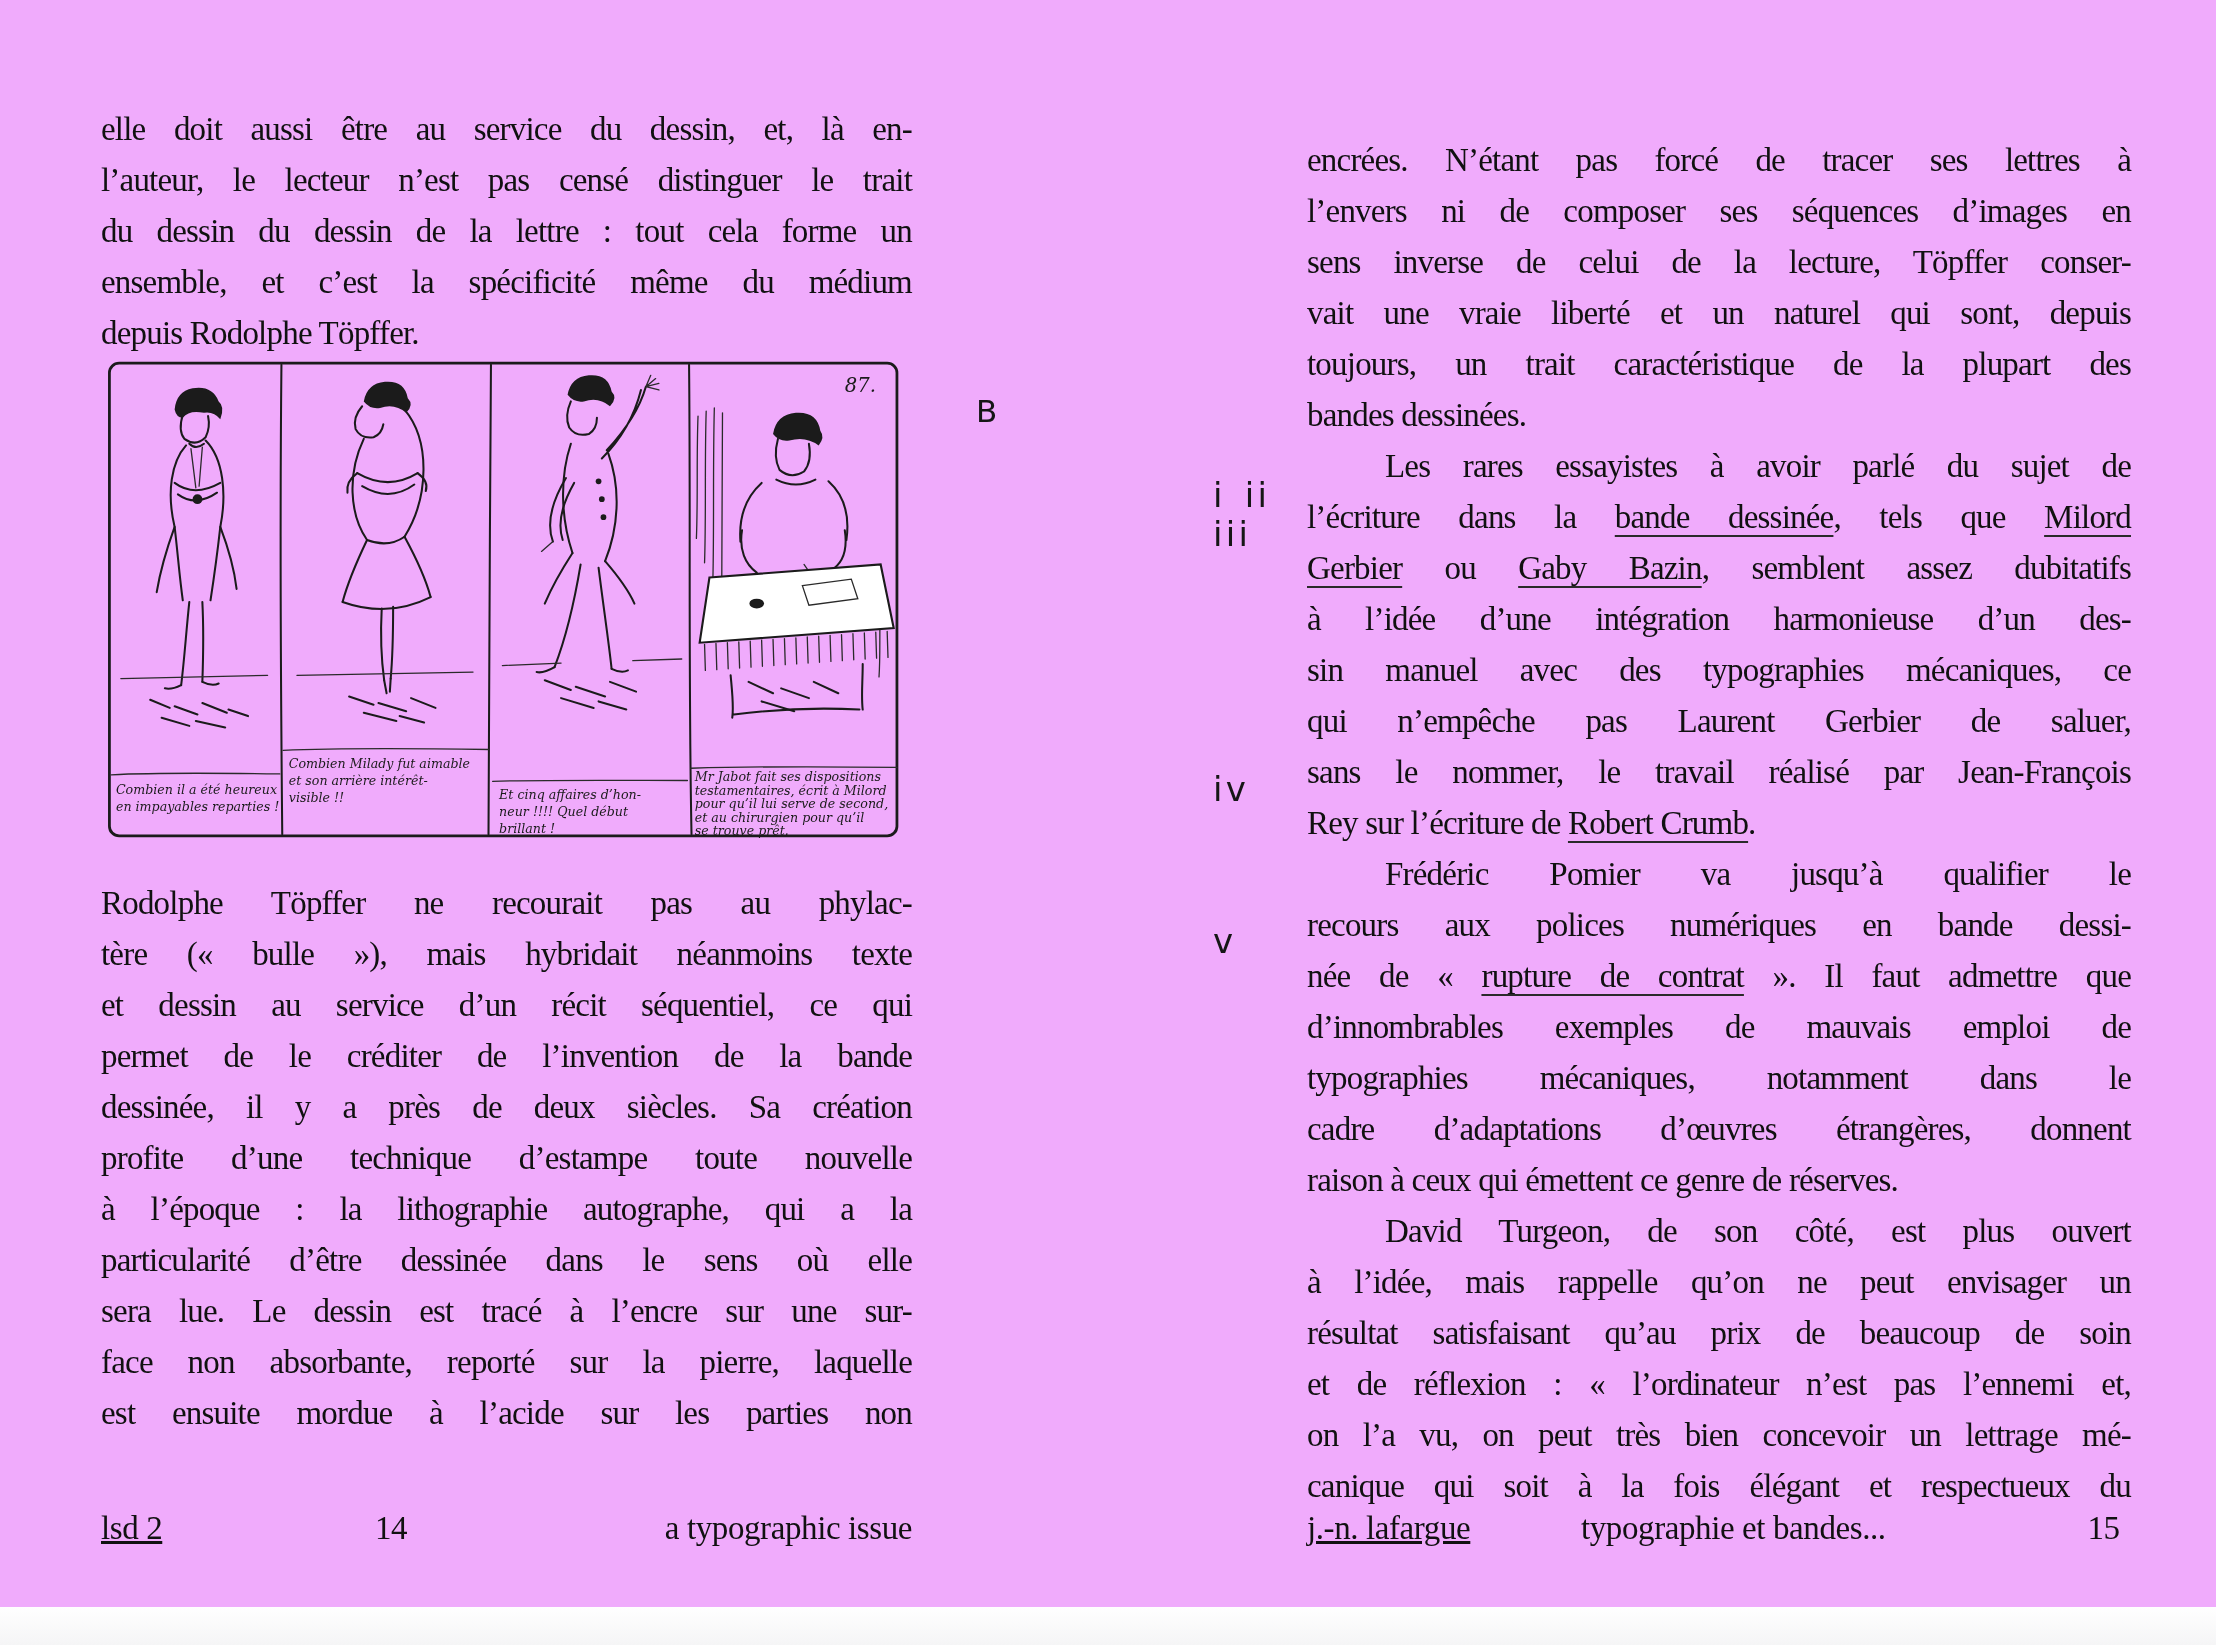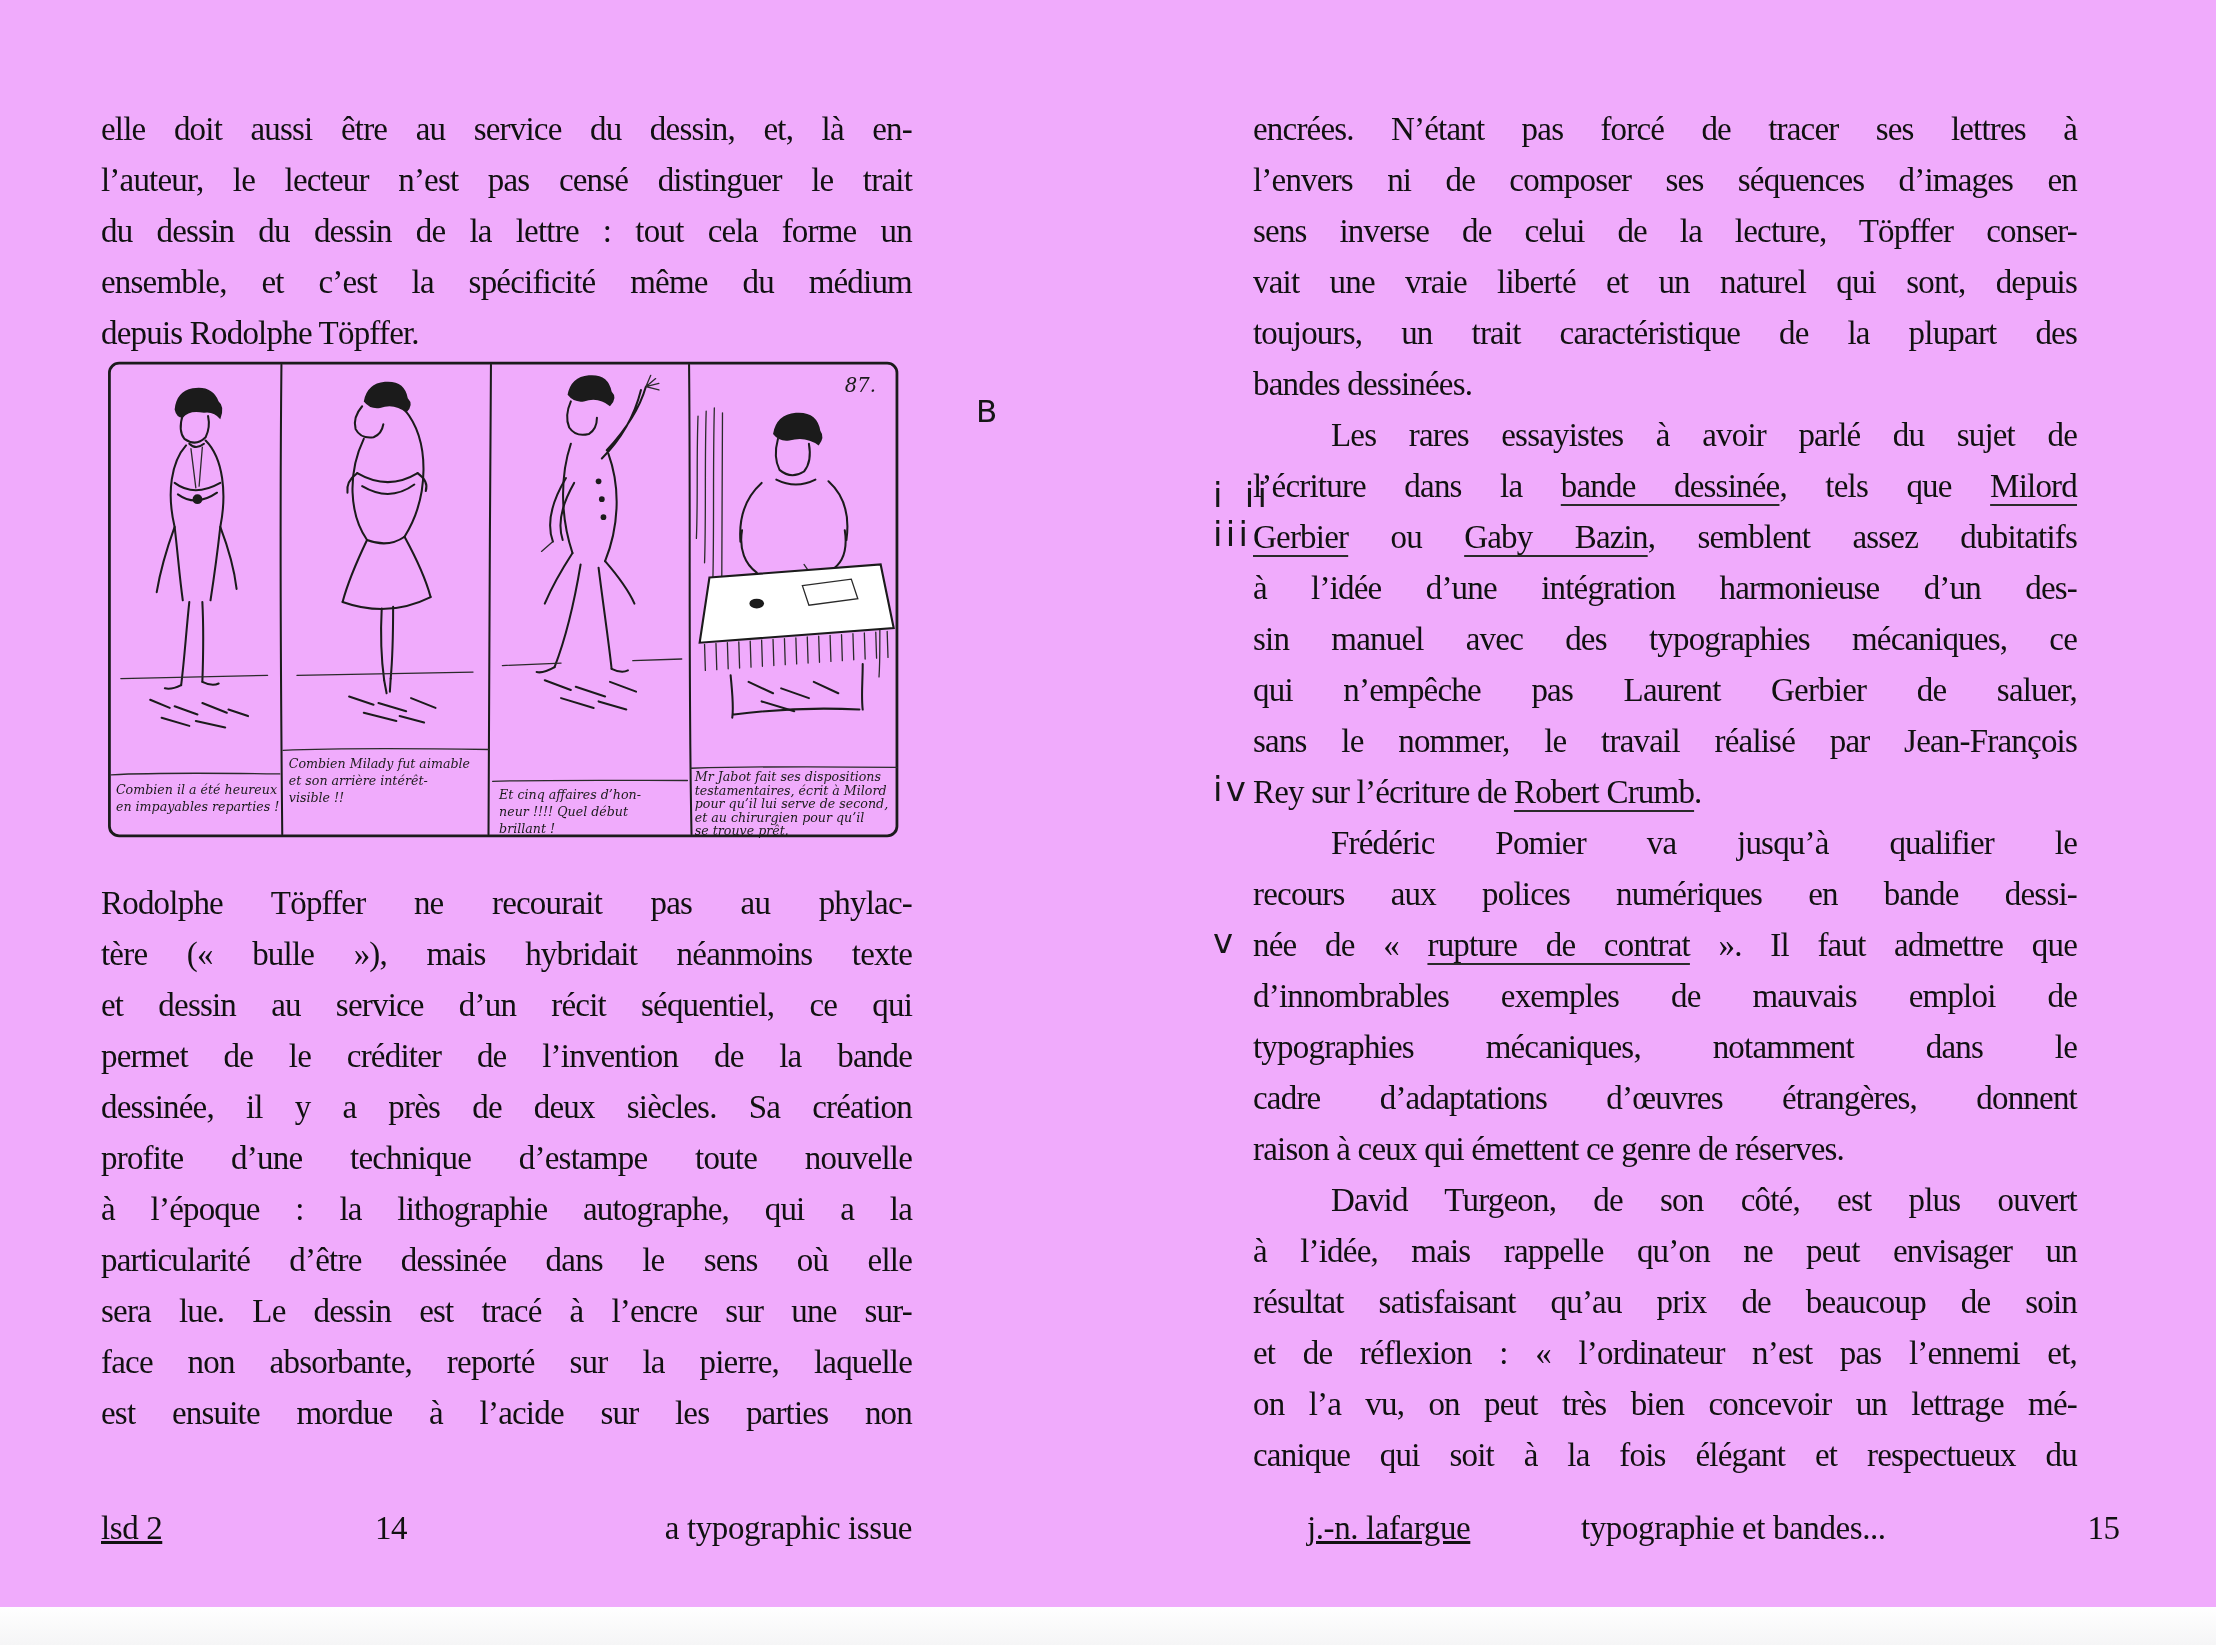--- a/index.html
+++ b/index.html
@@ -1,20 +1,20 @@
 <!DOCTYPE html>
 <html style="font-size:13px"><head>
 <meta charset="utf-8">
 <style>
   html,body{margin:0;padding:0;background:#ffffff;}
   #page{position:relative;width:2216px;height:1645px;background:#f0abfc;overflow:hidden;
         font-family:"Liberation Serif","DejaVu Serif",serif;color:#111;}
   .col{position:absolute;top:104px;}
   #left-col{left:101px;width:811px;}
-  #right-col{left:1253px;width:824px;}
+  #right-col{left:1307px;width:824px;margin-top:31px;}
   .line{font-size:33px;line-height:51px;letter-spacing:-0.8px;
         text-align:justify;text-align-last:justify;white-space:normal;}
   .lastline{text-align-last:left;}
   .indent{text-indent:78px;}
   .u{text-decoration:underline;text-decoration-thickness:2px;text-underline-offset:6.5px;
      text-decoration-color:#2a2a2a;}
   
   #figure-wrap{margin:0 0 0 3.3px;width:800px;height:481px;}
   .sk{fill:none;stroke:#1b1b1b;stroke-width:2.5;stroke-linecap:round;stroke-linejoin:round;}
   .sk-th{fill:none;stroke:#2a2a2a;stroke-width:1.6;stroke-linecap:round;}

